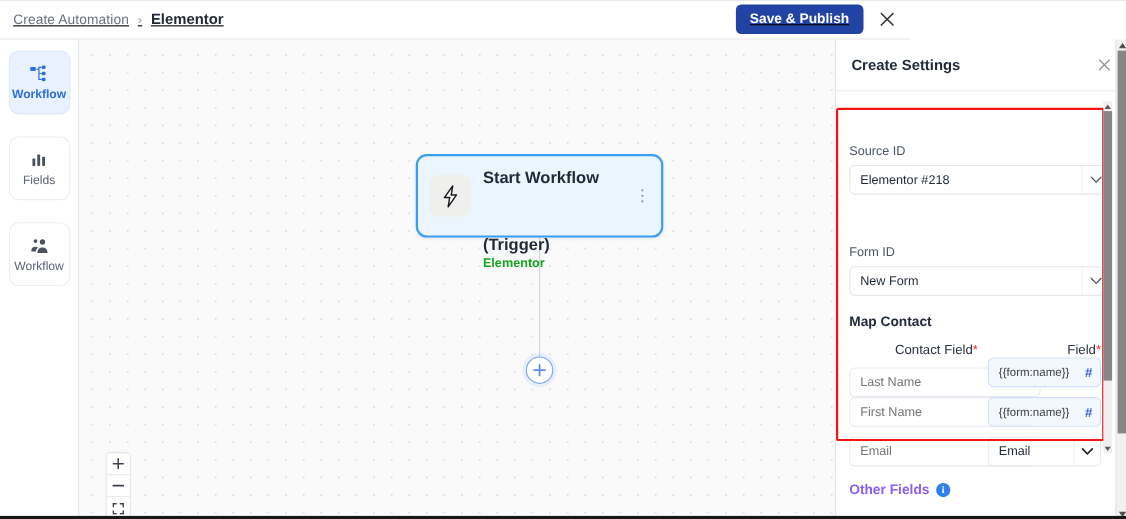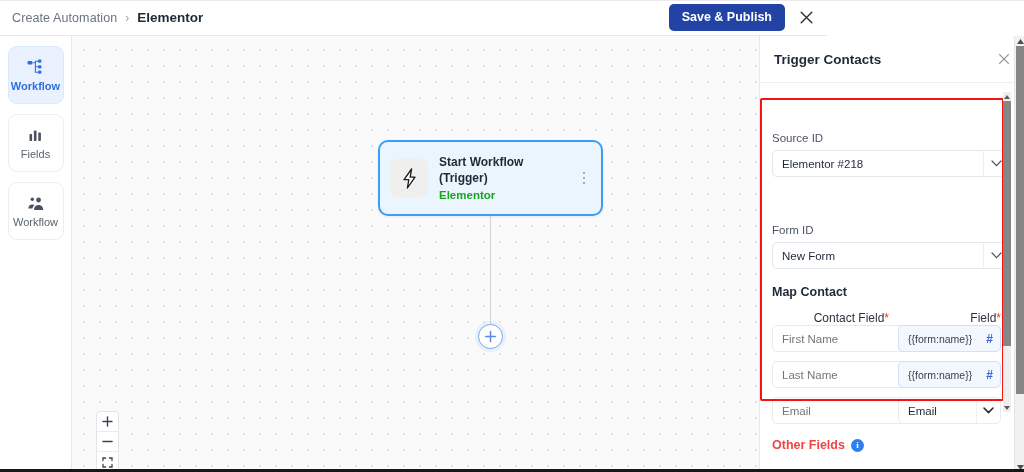--- a/index.html
+++ b/index.html
@@ -8,21 +8,21 @@
     font-family: "Liberation Sans", sans-serif;
     background: #ffffff;
     overflow: hidden;
   }
   .app { position: relative; width: 1024px; height: 472px; background:#fff; }
 
   
   .topbar {
     position: absolute; left:0; top:0; width:827px; height:36px;
     background:#ffffff; border-bottom:1px solid #e6e8ec;
-    display:flex; align-items:center; z-index: 20;
+    display:flex; align-items:center; z-index: 20; text-decoration: underline;
   }
   .breadcrumb { display:flex; align-items:center; gap:8px; margin-left:12px; }
   .crumb-muted { font-size:12.5px; color:#6b7280; letter-spacing:.1px; }
   .crumb-sep { font-size:12px; color:#9aa1ad; }
   .crumb-active { font-size:13.5px; color:#1f2937; font-weight:700; }
   .topbar-right { margin-left:auto; display:flex; align-items:center; gap:10px; margin-right:10px; }
   .btn-publish {
     background:#2343a4; color:#fff; font-size:12.5px; font-weight:700;
     border:none; border-radius:5px; padding:7px 13px; cursor:pointer;
     line-height:1; white-space:nowrap;
@@ -30,21 +30,21 @@
   .close-x {
     width:22px; height:22px; display:flex; align-items:center; justify-content:center;
     color:#2b2f36; cursor:pointer;
   }
   .close-x svg { display:block; }
 
   
   .rail {
     position:absolute; left:0; top:36px; width:72px; height:436px;
     background:#ffffff; border-right:1px solid #e6e8ec;
-    padding-top:10px; display:flex; flex-direction:column; align-items:center; gap:10px;
+    padding-top:10px; display:flex; flex-direction:column; align-items:center; gap:20px;
     z-index: 15;
   }
   .rail-item {
     width:56px; height:58px; border-radius:9px; border:1px solid #eceef2;
     background:#fff; display:flex; flex-direction:column; align-items:center;
     justify-content:center; gap:5px; cursor:pointer;
   }
   .rail-item.active { background:#eaf1fe; border-color:#dce8fd; }
   .rail-label { font-size:11px; color:#5b6472; line-height:1; }
   .rail-item.active .rail-label { color:#2f6fe0; font-weight:600; }
@@ -63,21 +63,21 @@
     position:absolute; left:306px; top:104px; width:225px; height:76px;
     background:#eaf5fe; border:2px solid #3b9ef5; border-radius:10px;
     display:flex; align-items:center; padding:0 10px;
     box-shadow:0 1px 3px rgba(16,24,40,.08);
   }
   .node-ico {
     width:38px; height:38px; border-radius:8px; background:#efefee;
     display:flex; align-items:center; justify-content:center; flex:0 0 auto;
   }
   .node-text { margin-left:11px; flex:1 1 auto; }
-  .node-title { font-size:12px; font-weight:700; color:#1f2937; line-height:16px; }
+  .node-title { font-size:15px; font-weight:700; color:#1f2937; line-height:16px;margin-top:45px; }
   .node-sub { font-size:11.5px; font-weight:700; color:#16a61e; line-height:15px; margin-top:2px; }
   .node-dots { width:14px; display:flex; flex-direction:column; align-items:center; gap:2.5px; flex:0 0 auto; cursor:pointer; }
   .node-dots i { width:2.5px; height:2.5px; border-radius:50%; background:#8d94a0; display:block; }
   .edge { position:absolute; left:418px; top:180px; width:1px; height:116px; background:#cfd4dc; }
   .add-node {
     position:absolute; left:406px; top:288px; width:25px; height:25px;
     border-radius:50%; background:#fff; border:1.5px solid #7aa7f0;
     display:flex; align-items:center; justify-content:center; cursor:pointer;
     box-shadow:0 0 0 3px rgba(122,167,240,.13);
   }
@@ -144,21 +144,21 @@
   }
   .selsm .sv { flex:1 1 auto; }
   .selsm .sc { width:24px; height:100%; display:flex; align-items:center; justify-content:center; border-left:1px solid #edeff3; color:#2b3240; }
 
   .redbox {
     position:absolute; left:760px; top:98px; width:244px; height:303px;
     border:2.5px solid #f41414; border-radius:2px; pointer-events:none; z-index:12;
   }
 
   .other-head { display:flex; align-items:center; gap:6px; margin:14px 0 10px; }
-  .other-title { font-size:12.5px; font-weight:700; color:#ef4444; }
+  .other-title { font-size:12.5px; font-weight:700; color:#8b5cf6; }
   .info-dot {
     width:13px; height:13px; border-radius:50%; background:#2f80ed; color:#fff;
     font-size:9px; font-weight:700; display:flex; align-items:center; justify-content:center;
     font-family:"Liberation Serif", serif;
   }
   .addfield {
     height:27px; border:1px solid #e4e7ec; border-radius:5px; background:#fff;
     display:flex; align-items:center; justify-content:center; gap:6px;
     font-size:12px; font-weight:700; color:#2343a4; cursor:pointer;
   }
@@ -283,21 +283,21 @@
       <div>
         <svg width="11" height="11" viewBox="0 0 11 11" fill="none" stroke="#3c4350" stroke-width="1.3" stroke-linecap="round">
           <path d="M1 3.6 V1 H3.6 M7.4 1 H10 V3.6 M10 7.4 V10 H7.4 M3.6 10 H1 V7.4"></path>
         </svg>
       </div>
     </div>
   </div>
 
   <div class="panel">
     <div class="panel-head">
-      <span class="panel-title">Trigger Contacts</span>
+      <span class="panel-title">Create Settings</span>
       <span class="panel-close">
         <svg width="12" height="12" viewBox="0 0 12 12">
             <path d="M1.6 1.6 L10.4 10.4 M10.4 1.6 L1.6 10.4" stroke="#8d94a0" stroke-width="1.2" stroke-linecap="round"></path>
           </svg>
       </span>
     </div>
 
     <div class="panel-body">
 
       <div class="field-label">Source ID</div>
@@ -332,22 +332,22 @@
         </div>
         <div class="col-b">
           <div class="col-head">
             <span>Field</span><span class="req">*</span>
           </div>
         </div>
       </div>
 
       <div class="maprow">
         <div class="col-a">
+          <input class="inp m" readonly="" placeholder="Last Name" style="">
           <input class="inp" readonly="" placeholder="First Name" style="">
-          <input class="inp m" readonly="" placeholder="Last Name" style="">
           <input class="inp m" readonly="" placeholder="Email" style="">
         </div>
         <div class="col-b">
 
           <div class="tokenfield">
             <span class="tk-val">{{form:name}}</span>
             <span class="tk-hash">#</span>
           </div>
 
           <div class="tokenfield m">

